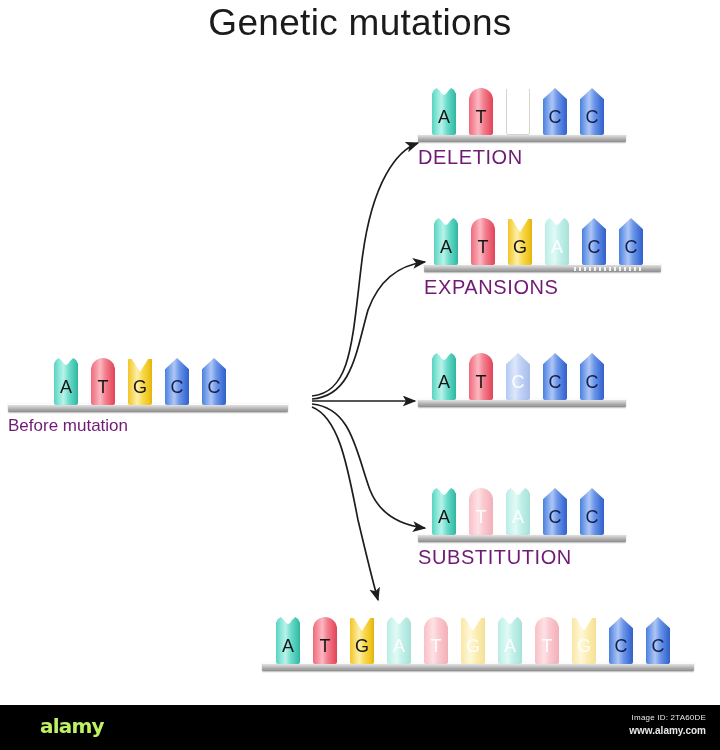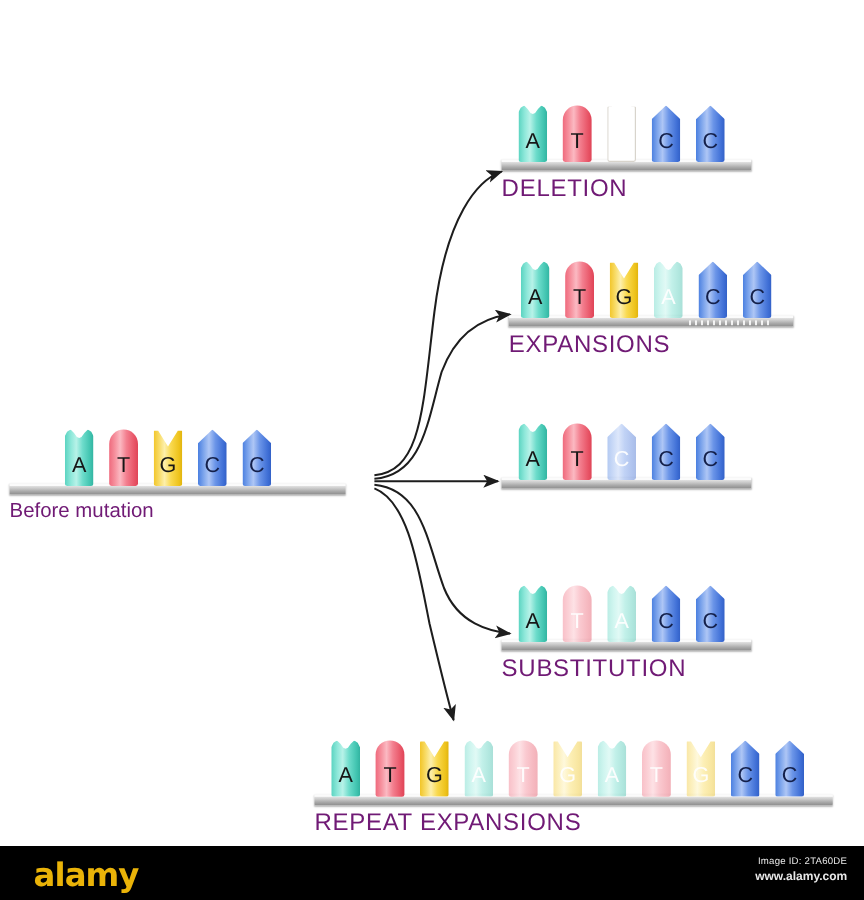--- a/index.html
+++ b/index.html
@@ -147,41 +147,42 @@
 
   
   #footer {
     position: absolute;
     left: 0; bottom: 0;
     width: 720px; height: 45px;
     background: #000000;
   }
   #alamy-logo {
     position: absolute;
-    left: 28px; top: 9px;
-    color: #eab308;
-    font-size: 27px;
+    left: 40px; top: 9px;
+    color: #bef264;
+    font-size: 20px;
     font-weight: 700;
     letter-spacing: -0.8px;
     font-family: "DejaVu Sans", sans-serif;
   }
   #footer-meta {
     position: absolute;
     right: 14px; top: 8px;
     text-align: right;
     color: #e8e8e8;
   }
   #image-id { font-size: 8px; letter-spacing: 0.2px; margin-left: 40px; }
   #alamy-url { font-size: 10px; font-weight: 700; margin-top: 3px; }
 </style>
 </head>
 <body>
 
 <div id="canvas">
 
+  <div id="title">Genetic mutations</div>
 
   <svg id="arrows" viewBox="0 0 720 750" xmlns="http://www.w3.org/2000/svg">
     <defs>
       <marker id="ah" markerWidth="9" markerHeight="9" refX="7.2" refY="3.2" orient="auto" markerUnits="strokeWidth">
         <path d="M0,0 L8,3.2 L0,6.4 L1.9,3.2 z" fill="#1d1d1d"></path>
       </marker>
     </defs>
     <g fill="none" stroke="#1d1d1d" stroke-width="1.7" marker-end="url(#ah)">
       <path d="M312,396 C352,392 352,340 362,260 C372,180 398,150 418,143"></path>
       <path d="M312,399 C352,396 356,352 368,310 C382,272 408,264 425,262"></path>
@@ -371,21 +372,20 @@
         </div>
         <div class="nt" data-base="C" data-variant="normal" style="left: 347px;">
           <div class="body"></div>
           <span class="letter">C</span>
         </div>
         <div class="nt" data-base="C" data-variant="normal" style="left: 384px;">
           <div class="body"></div>
           <span class="letter">C</span>
         </div>
       </div>
-    <div class="seq-label mut" style="top: 68px; left: 0px; width: 432px;">REPEAT EXPANSIONS</div>
   </div>
 
   <div id="footer">
     <div id="alamy-logo">alamy</div>
     <div id="footer-meta">
       <div id="image-id">Image ID: 2TA60DE</div>
       <div id="alamy-url">www.alamy.com</div>
     </div>
   </div>
 

